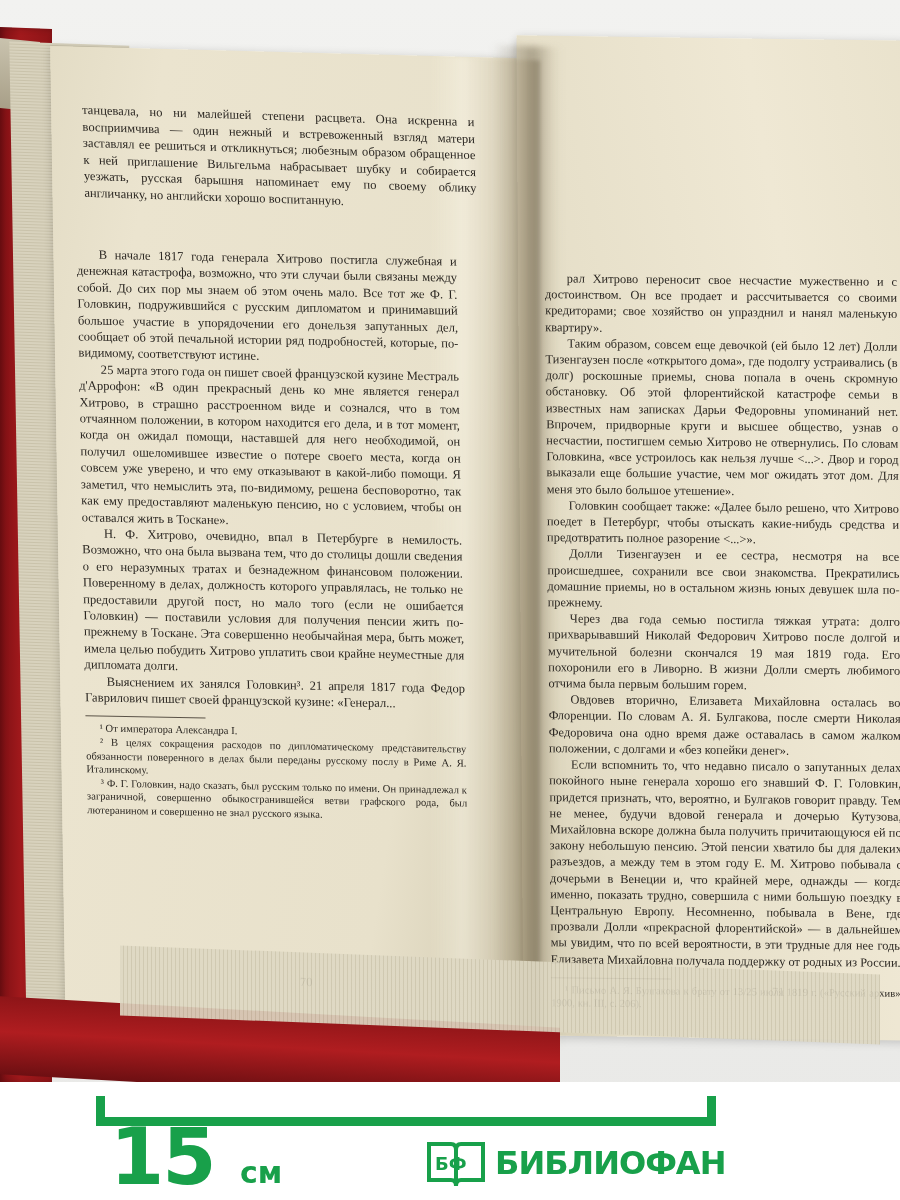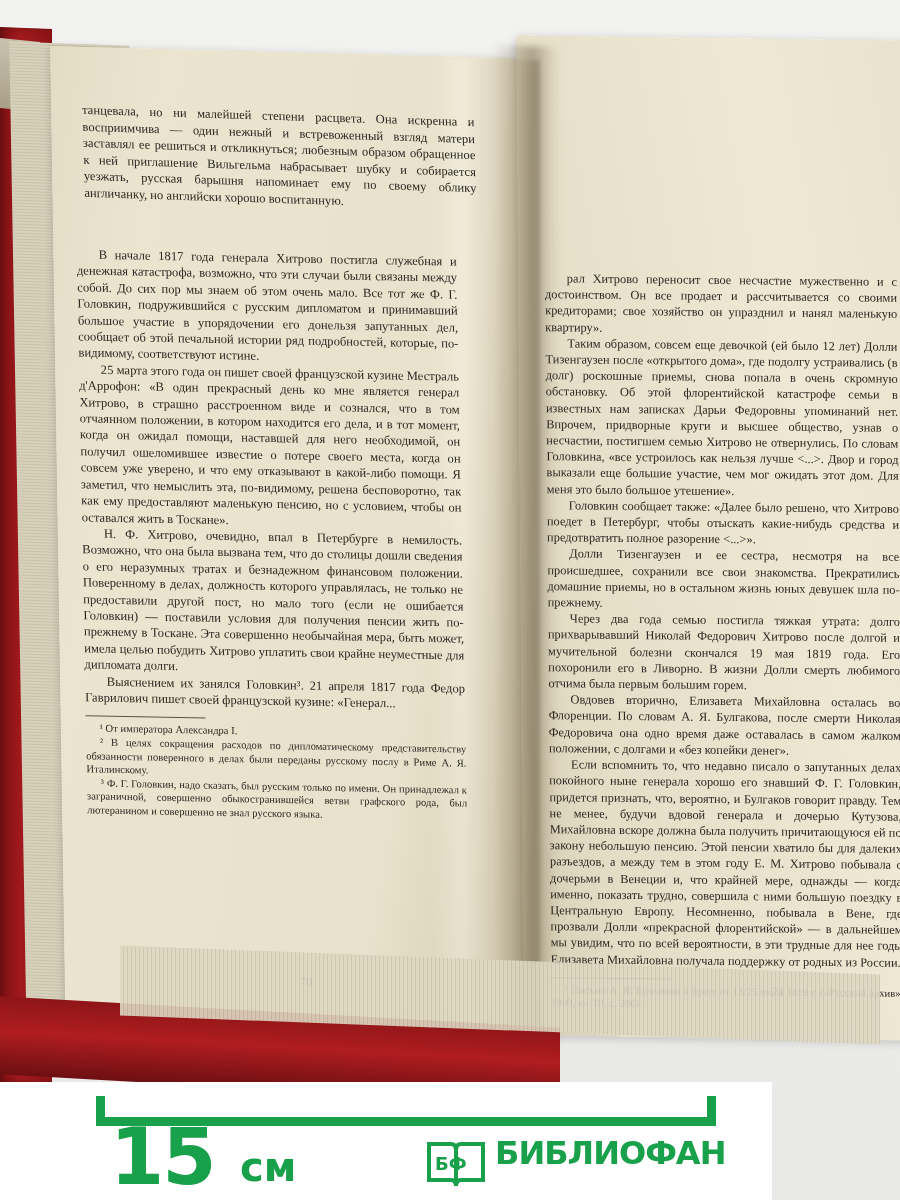--- a/index.html
+++ b/index.html
@@ -204,21 +204,21 @@
     color: #2b2722;
     transform: rotate(-1.6deg) skewY(3.4deg);
     text-align: justify;
   }
 
   
   .ruler-strip {
     position: absolute;
     left: 0;
     bottom: 0;
-    width: 772px;
+    width: 900px;
     height: 118px;
     background: #ffffff;
   }
   .ruler-bar {
     position: absolute;
     left: 96px;
     bottom: 74px;
     width: 620px;
     height: 9px;
     background: #18a04a;
@@ -241,28 +241,29 @@
     font-size: 78px;
     color: #18a04a;
     letter-spacing: -2px;
   }
   .ruler-unit {
     position: absolute;
     left: 240px;
     bottom: 10px;
     font-family: "DejaVu Sans", sans-serif;
     font-weight: bold;
-    font-size: 40px;
+    font-size: 30px;
     color: #18a04a;
   }
   .brand {
     position: absolute;
     left: 425px;
     bottom: 8px;
     display: flex;
+    align-items: center;
     gap: 8px;
   }
   .brand-mark {
     width: 62px;
     height: 58px;
     position: relative;
   }
   .brand-text {
     font-family: "DejaVu Sans", sans-serif;
     font-weight: bold;

